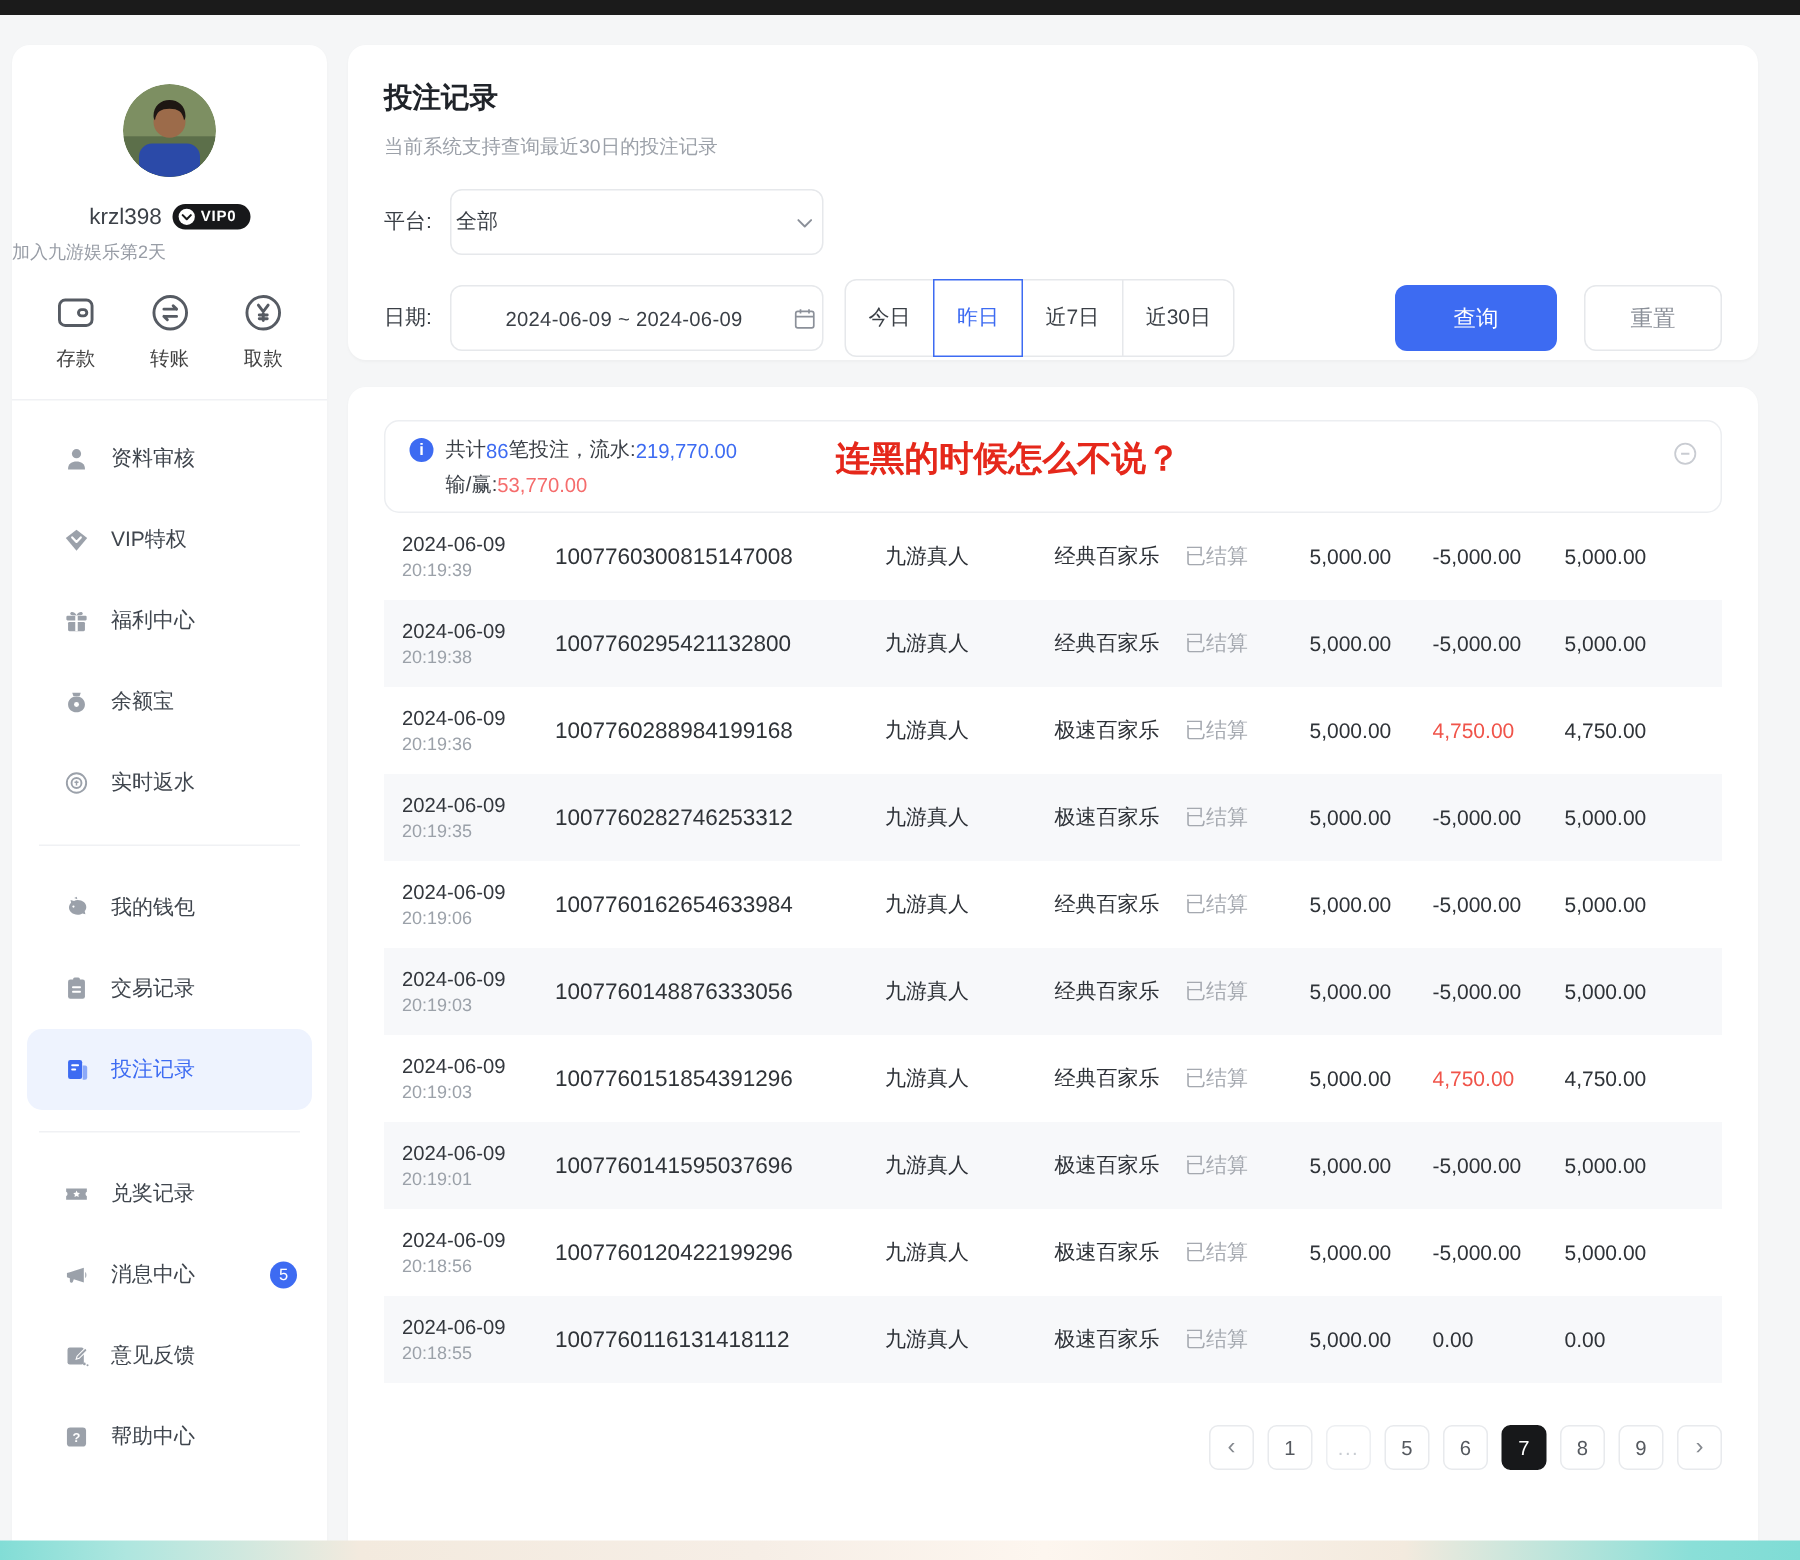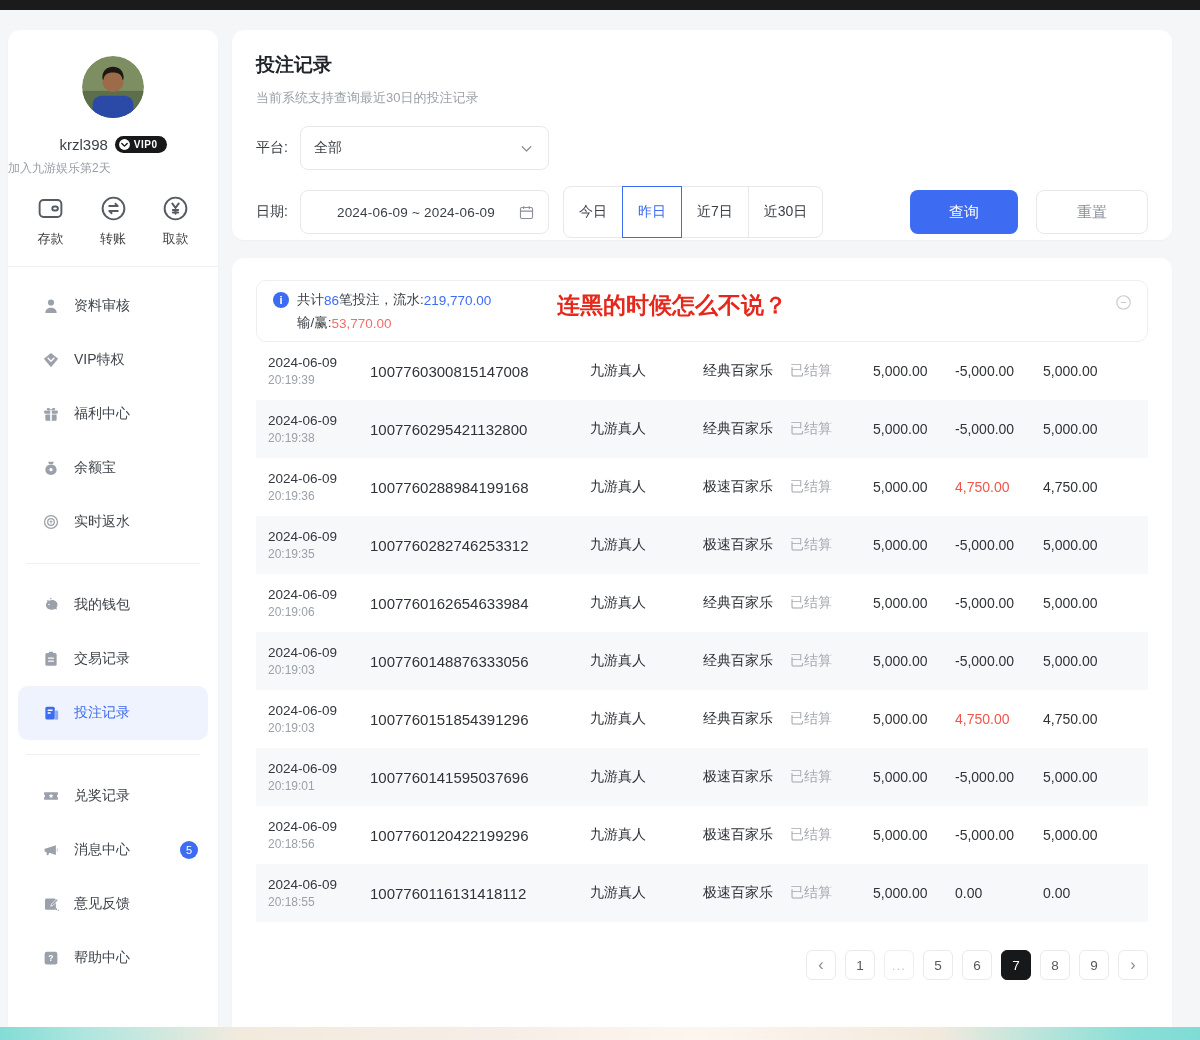--- a/index.html
+++ b/index.html
@@ -36,31 +36,31 @@
 
   
   .card{position:absolute;left:232px;width:940px;background:#fff;border-radius:12px;box-shadow:0 1px 2px rgba(0,0,0,.03);}
   .card-filters{top:30px;height:210px;padding:22px 24px;}
   .card-table{top:258px;height:782px;padding:22px 24px;overflow:hidden;}
   .page-title{font-size:19px;font-weight:700;color:#1f2329;}
   .subtitle{font-size:13px;color:#9ca1a9;margin-top:11px;}
   .frow{display:flex;align-items:center;margin-top:16px;}
   .frow.first{margin-top:19px;}
   .flabel{font-size:14px;color:#3a3f46;width:44px;flex:none;}
-  .select,.datebox{width:249px;height:44px;border:1px solid var(--border);border-radius:8px;display:flex;align-items:center;padding:0 13px;cursor:pointer;background:#fff;}
+  .select,.datebox{width:249px;height:44px;border:1px solid var(--border);border-radius:8px;display:flex;align-items:center;padding:0 3px;cursor:pointer;background:#fff;}
   .select span{font-size:14px;color:#3a3f46;flex:1;}
   .datebox span{font-size:13.5px;color:#3a3f46;flex:1;text-align:center;letter-spacing:.2px;}
   .select svg,.datebox svg{width:17px;height:17px;color:#8b9099;flex:none;}
   .quick{display:flex;margin-left:14px;}
   .quick-btn{height:52px;padding:0 15px;background:#fff;border:1px solid var(--border);margin-left:-1px;font-size:14px;color:#3a3f46;display:flex;align-items:center;cursor:pointer;position:relative;}
   .quick-btn:first-child{border-radius:8px 0 0 8px;margin-left:0;}
   .quick-btn:last-child{border-radius:0 8px 8px 0;}
   .quick-btn.active{border-color:var(--accent);color:var(--accent);z-index:1;}
   .btn-primary{margin-left:auto;width:108px;height:44px;background:var(--accent);color:#fff;font-size:15px;border:none;border-radius:8px;cursor:pointer;font-family:inherit;}
-  .btn-plain{margin-left:18px;width:112px;height:44px;background:#fff;color:#8b9099;font-size:15px;border:1px solid var(--border);border-radius:8px;cursor:pointer;font-family:inherit;}
+  .btn-plain{margin-left:18px;width:92px;height:44px;background:#fff;color:#8b9099;font-size:15px;border:1px solid var(--border);border-radius:8px;cursor:pointer;font-family:inherit;}
 
   
   .summary{position:relative;border:1px solid #eceef1;border-radius:10px;padding:10px 16px 9px;min-height:54px;}
   .sum-row1,.sum-row2{display:flex;align-items:center;font-size:13.5px;color:#3a3f46;}
   .sum-row2{margin-top:5px;padding-left:24px;}
   .info-icon{width:16px;height:16px;border-radius:50%;background:var(--accent);color:#fff;font-size:11px;font-weight:700;font-style:normal;display:inline-flex;align-items:center;justify-content:center;margin-right:8px;flex:none;}
   .blue-num{color:var(--accent);}
   .pink-num{color:var(--pink-red);}
   .annotation{position:absolute;left:300px;top:9px;font-size:23px;font-weight:700;color:var(--anno-red);white-space:nowrap;}
   .collapse-icon{position:absolute;right:14px;top:12px;width:19px;height:19px;color:#c9ccd2;cursor:pointer;}

